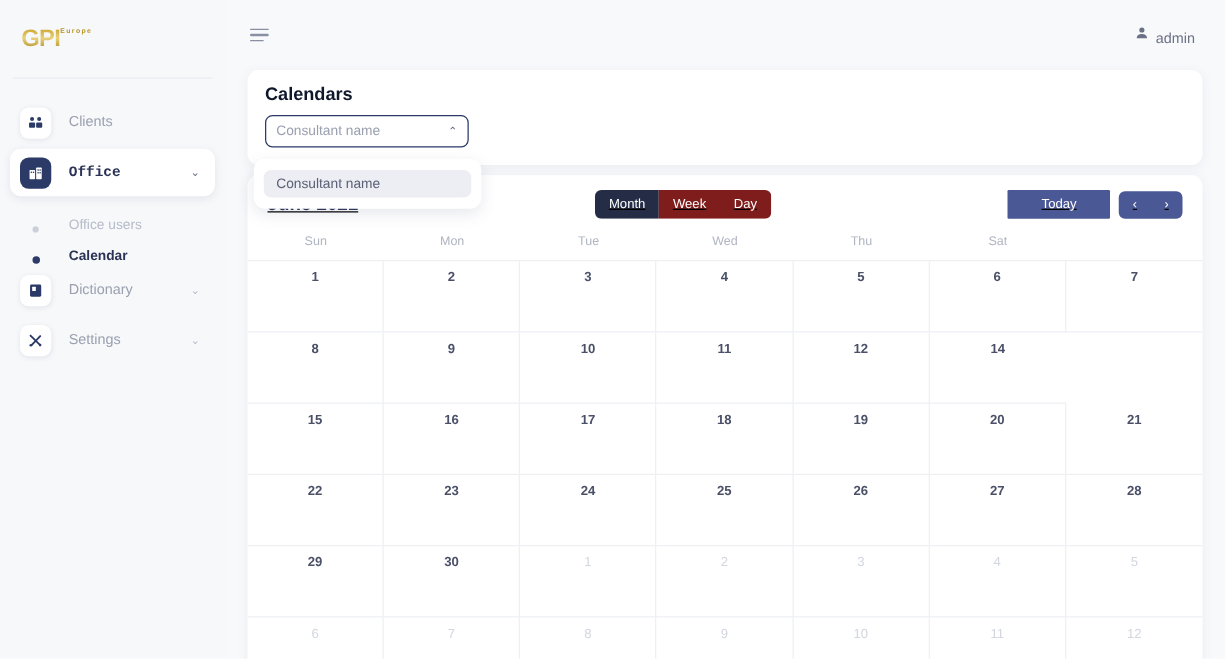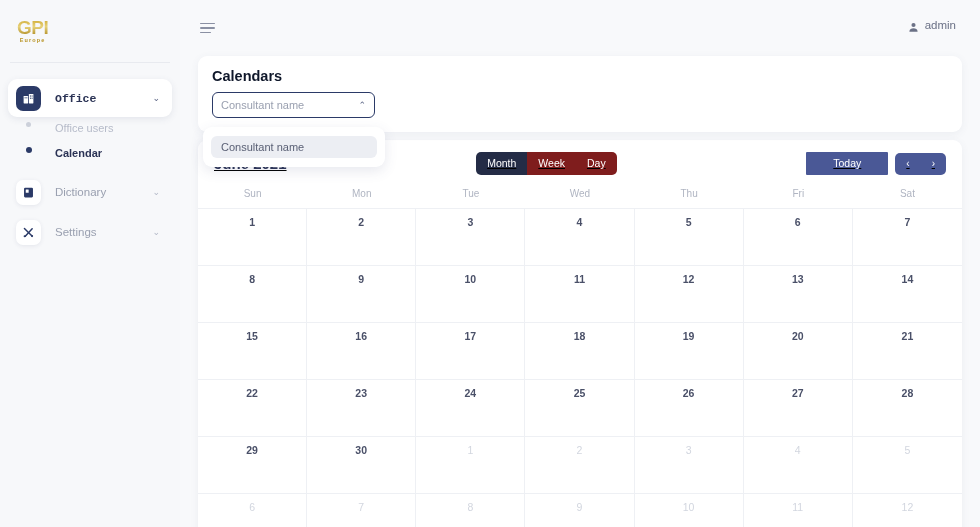--- a/index.html
+++ b/index.html
@@ -18,21 +18,21 @@
     background: #f7f8fa;
     flex: 0 0 180px;
     position: relative;
     z-index: 5;
   }
   .logo-wrap {
     height: 62px;
     display: flex; align-items: center;
     padding-left: 17px;
   }
-  .logo { display: flex; flex-direction: column; align-items: center; line-height: 1; }
+  .logo { display: flex; align-items: flex-start; line-height: 1; }
   .logo-main {
     font-size: 19px; font-weight: bold; letter-spacing: -0.5px;
     background: linear-gradient(180deg,#c9a227 0%,#e8d27a 45%,#a8831a 100%);
     -webkit-background-clip: text; background-clip: text;
     color: #b99526;
     -webkit-text-fill-color: transparent;
     position: relative;
   }
   .logo-sub {
     font-size: 5.5px; letter-spacing: 1.1px; color: #b99526;
@@ -59,21 +59,21 @@
   .nav-label {
     margin-left: 14px; font-size: 11.5px; color: #9aa0b0;
     flex: 1 1 auto; white-space: nowrap;
   }
   .nav-item.active .nav-label { color: #2b3355; font-weight: bold; font-family: Liberation Mono, monospace; }
   .chev { margin-right: 12px; color: #b3b8c7; font-size: 9px; line-height: 1; }
   .nav-item.active .chev { color: #5a6484; }
 
   .subnav { padding: 2px 0 0 0; }
   .sub-item {
-    display: flex; align-items: flex-start;
+    display: flex; align-items: flex-end;
     height: 24px; margin: 1px 8px; padding-left: 8px;
     border-radius: 7px; cursor: pointer;
   }
   .dot { width: 25px; display: flex; justify-content: center; flex: 0 0 25px; }
   .dot i { display: block; width: 5px; height: 5px; border-radius: 50%; background: #ccd0da; }
   .sub-item.current .dot i { width: 6px; height: 6px; background: #2b3a67; }
   .sub-label { margin-left: 14px; font-size: 11px; color: #b6bbc9; white-space: nowrap; }
   .sub-item.current .sub-label { color: #2b3355; font-weight: bold; }
 
   
@@ -81,21 +81,21 @@
   .topbar {
     height: 56px; background: #f8f9fb;
     display: flex; align-items: center; justify-content: space-between;
     padding: 0 24px 0 18px;
   }
   .hamburger { display: flex; flex-direction: column; gap: 3px; cursor: pointer; padding: 4px 2px; }
   .hamburger span { display: block; height: 1.6px; background: #8a90a3; border-radius: 1px; }
   .hamburger span:nth-child(1) { width: 15px; }
   .hamburger span:nth-child(2) { width: 15px; }
   .hamburger span:nth-child(3) { width: 11px; }
-  .user { display: flex; align-items: flex-start; gap: 6px; cursor: pointer; }
+  .user { display: flex; align-items: flex-end; gap: 6px; cursor: pointer; }
   .user-name { font-size: 11.5px; color: #6b7186; }
 
   
   .content { position: relative; padding: 0 18px; }
   .card {
     background: #ffffff; border-radius: 9px;
     box-shadow: 0 2px 9px rgba(70,80,120,0.07);
   }
   .card-calendars { padding: 12px 14px 14px 14px; position: relative; z-index: 30; }
   .card-title { font-size: 14.5px; font-weight: bold; color: #0f172a; margin-bottom: 8px; }
@@ -175,20 +175,31 @@
     <div class="logo-wrap">
       <div class="logo">
         <div class="logo-main">GPI</div>
         <div class="logo-sub">Europe</div>
       </div>
     </div>
     <div class="sb-divider"></div>
 
     <nav class="nav">
 
+      <div class="nav-item">
+        <span class="nav-icon">
+          <svg width="13" height="13" viewBox="0 0 16 16" fill="#2b3a67">
+            <circle cx="4.5" cy="4" r="2"></circle>
+              <circle cx="11.5" cy="4" r="2"></circle>
+            <rect x="1.5" y="7.5" width="6" height="5" rx="1"></rect>
+            <rect x="8.5" y="7.5" width="6" height="5" rx="1"></rect>
+          </svg>
+        </span>
+        <span class="nav-label">Clients</span>
+      </div>
 
       <div class="nav-item active">
         <span class="nav-icon">
           <svg width="13" height="13" viewBox="0 0 16 16" fill="#ffffff">
             <rect x="2" y="5" width="5.5" height="9" rx="0.6"></rect>
             <rect x="8.5" y="2.5" width="5.5" height="11.5" rx="0.6"></rect>
             <rect x="3.2" y="6.5" width="1.3" height="1.3" fill="#2b3a67"></rect>
             <rect x="5.3" y="6.5" width="1.3" height="1.3" fill="#2b3a67"></rect>
             <rect x="9.8" y="4.3" width="1.3" height="1.3" fill="#2b3a67"></rect>
             <rect x="11.8" y="4.3" width="1.3" height="1.3" fill="#2b3a67"></rect>
@@ -295,41 +306,39 @@
             </div>
           </div>
         </div>
 
         <div class="weekhead">
           <div>Sun</div>
           <div>Mon</div>
           <div>Tue</div>
           <div>Wed</div>
           <div>Thu</div>
-          <div>Fri</div>
           <div>Sat</div>
         </div>
 
         <div class="grid" id="cal-grid">
             <div class="week">
               <div class="day">1</div>
               <div class="day">2</div>
               <div class="day">3</div>
               <div class="day">4</div>
               <div class="day">5</div>
               <div class="day">6</div>
               <div class="day">7</div>
             </div>
             <div class="week">
               <div class="day">8</div>
               <div class="day">9</div>
               <div class="day">10</div>
               <div class="day">11</div>
               <div class="day">12</div>
-              <div class="day">13</div>
               <div class="day">14</div>
             </div>
             <div class="week">
               <div class="day">15</div>
               <div class="day">16</div>
               <div class="day">17</div>
               <div class="day">18</div>
               <div class="day">19</div>
               <div class="day">20</div>
               <div class="day">21</div>

